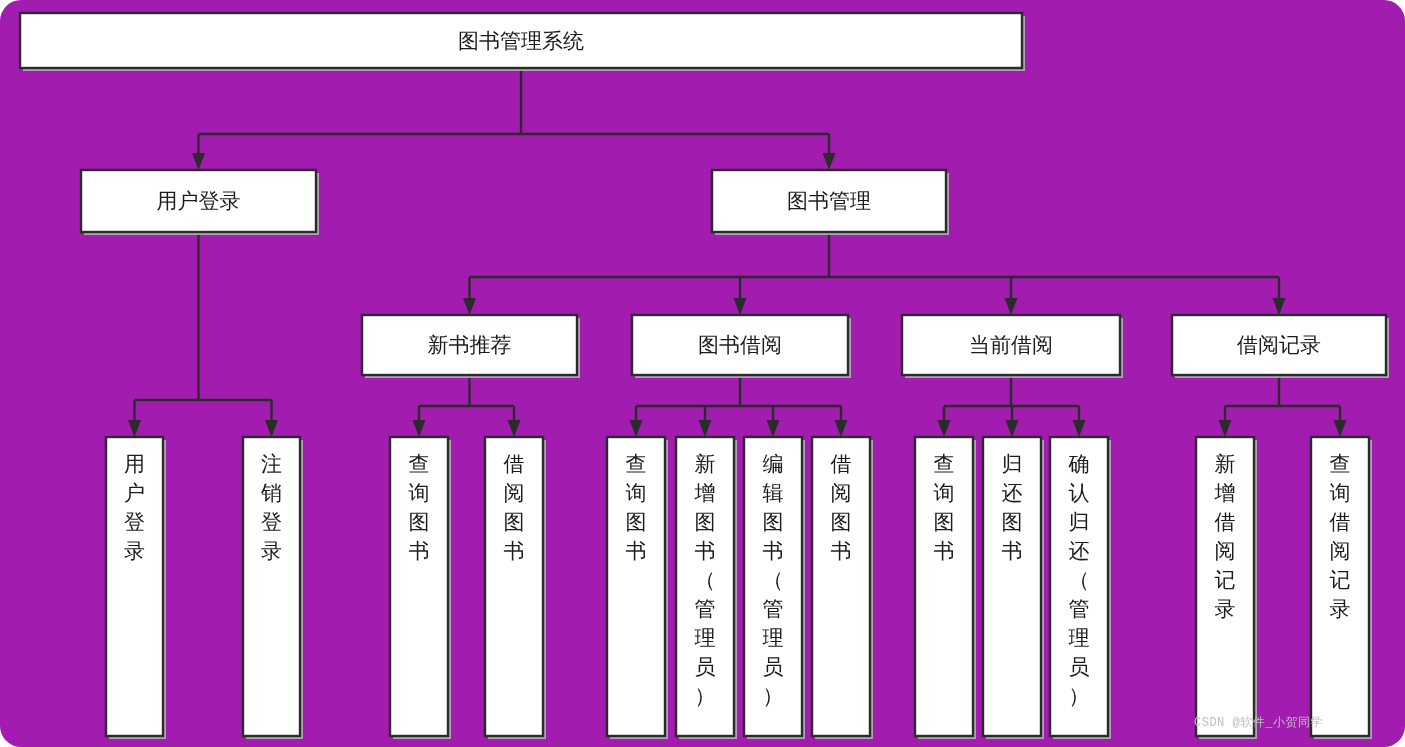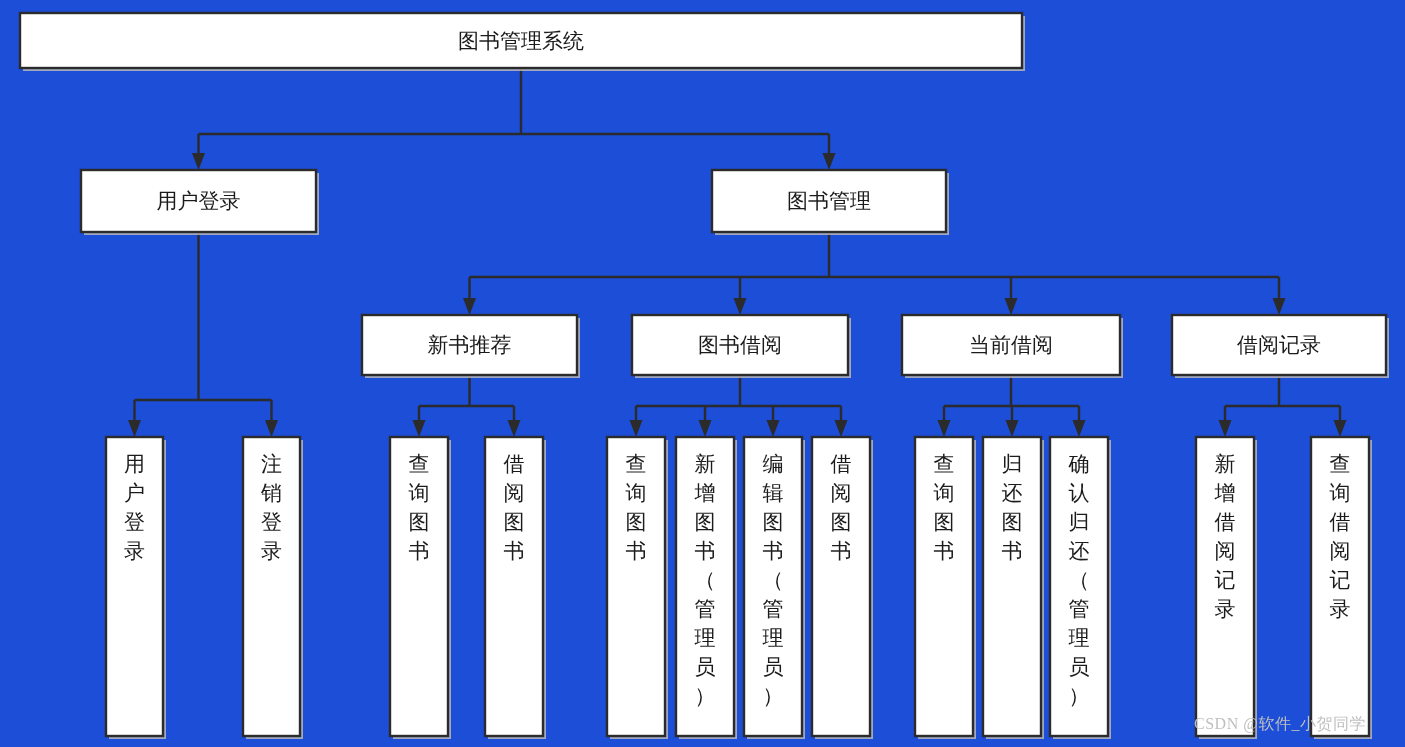--- a/index.html
+++ b/index.html
@@ -11,21 +11,22 @@
   body {
     width: 1405px;
     height: 747px;
     overflow: hidden;
     font-family: "DejaVu Sans", "Liberation Sans", sans-serif;
   }
   #diagram-root {
     position: relative;
     width: 1405px;
     height: 747px;
-    background: #1d4ed8;
+    background: #a21caf;
+    border-radius: 21px;
   }
   svg.diagram-canvas {
     position: absolute;
     top: 0;
     left: 0;
     width: 1405px;
     height: 747px;
     display: block;
   }
   .node-box {
@@ -59,22 +60,22 @@
   .node-label-v {
     font-family: "DejaVu Sans", "Liberation Sans", sans-serif;
     font-size: 21px;
     fill: #1b1b1b;
     text-anchor: middle;
     dominant-baseline: middle;
     white-space: pre;
   }
   .watermark-text {
     position: absolute;
-    font-family: Liberation Serif, serif;
-    font-size: 16px;
+    font-family: Liberation Mono, monospace;
+    font-size: 12px;
     color: #bfbfbf;
     letter-spacing: 0.5px;
     white-space: nowrap;
     pointer-events: none;
   }
 </style>
 </head>
 <body>
 
 <div id="diagram-root">

